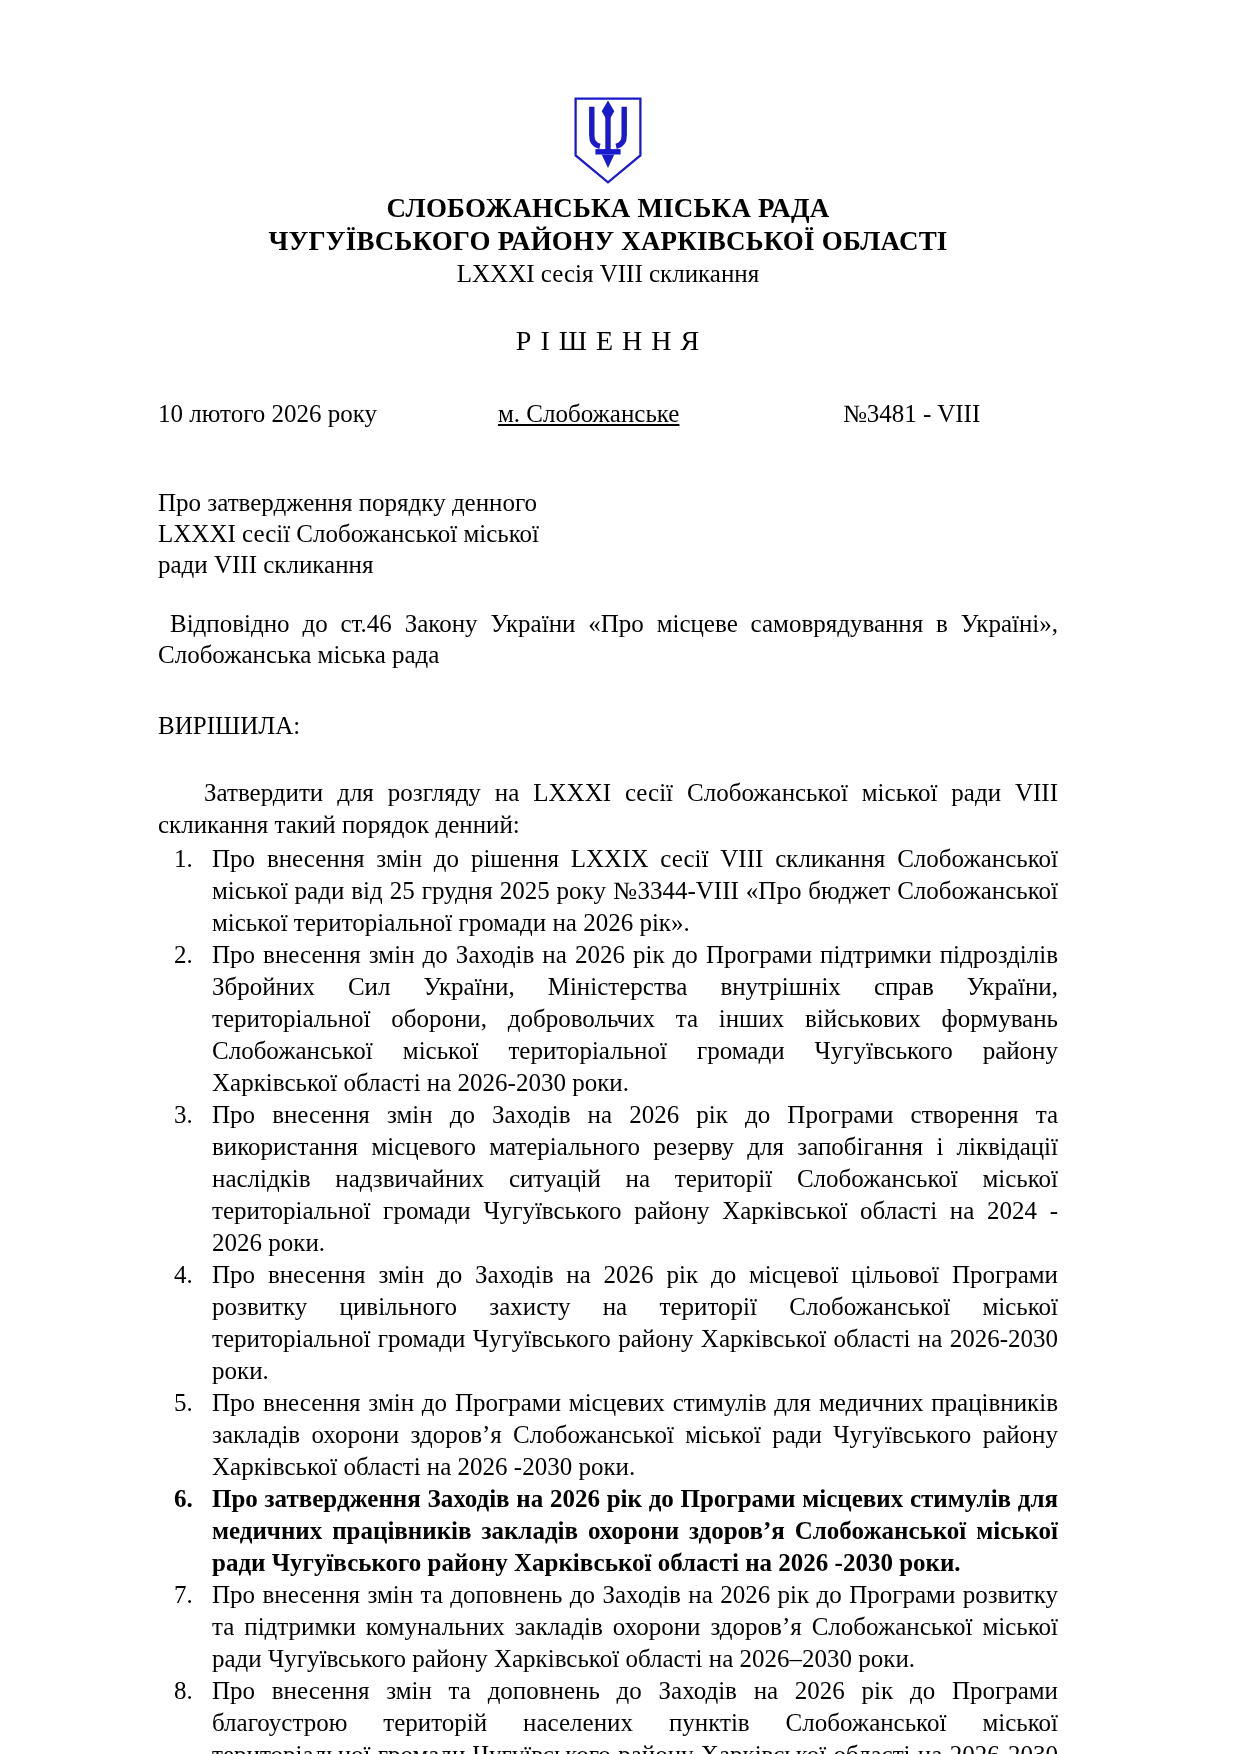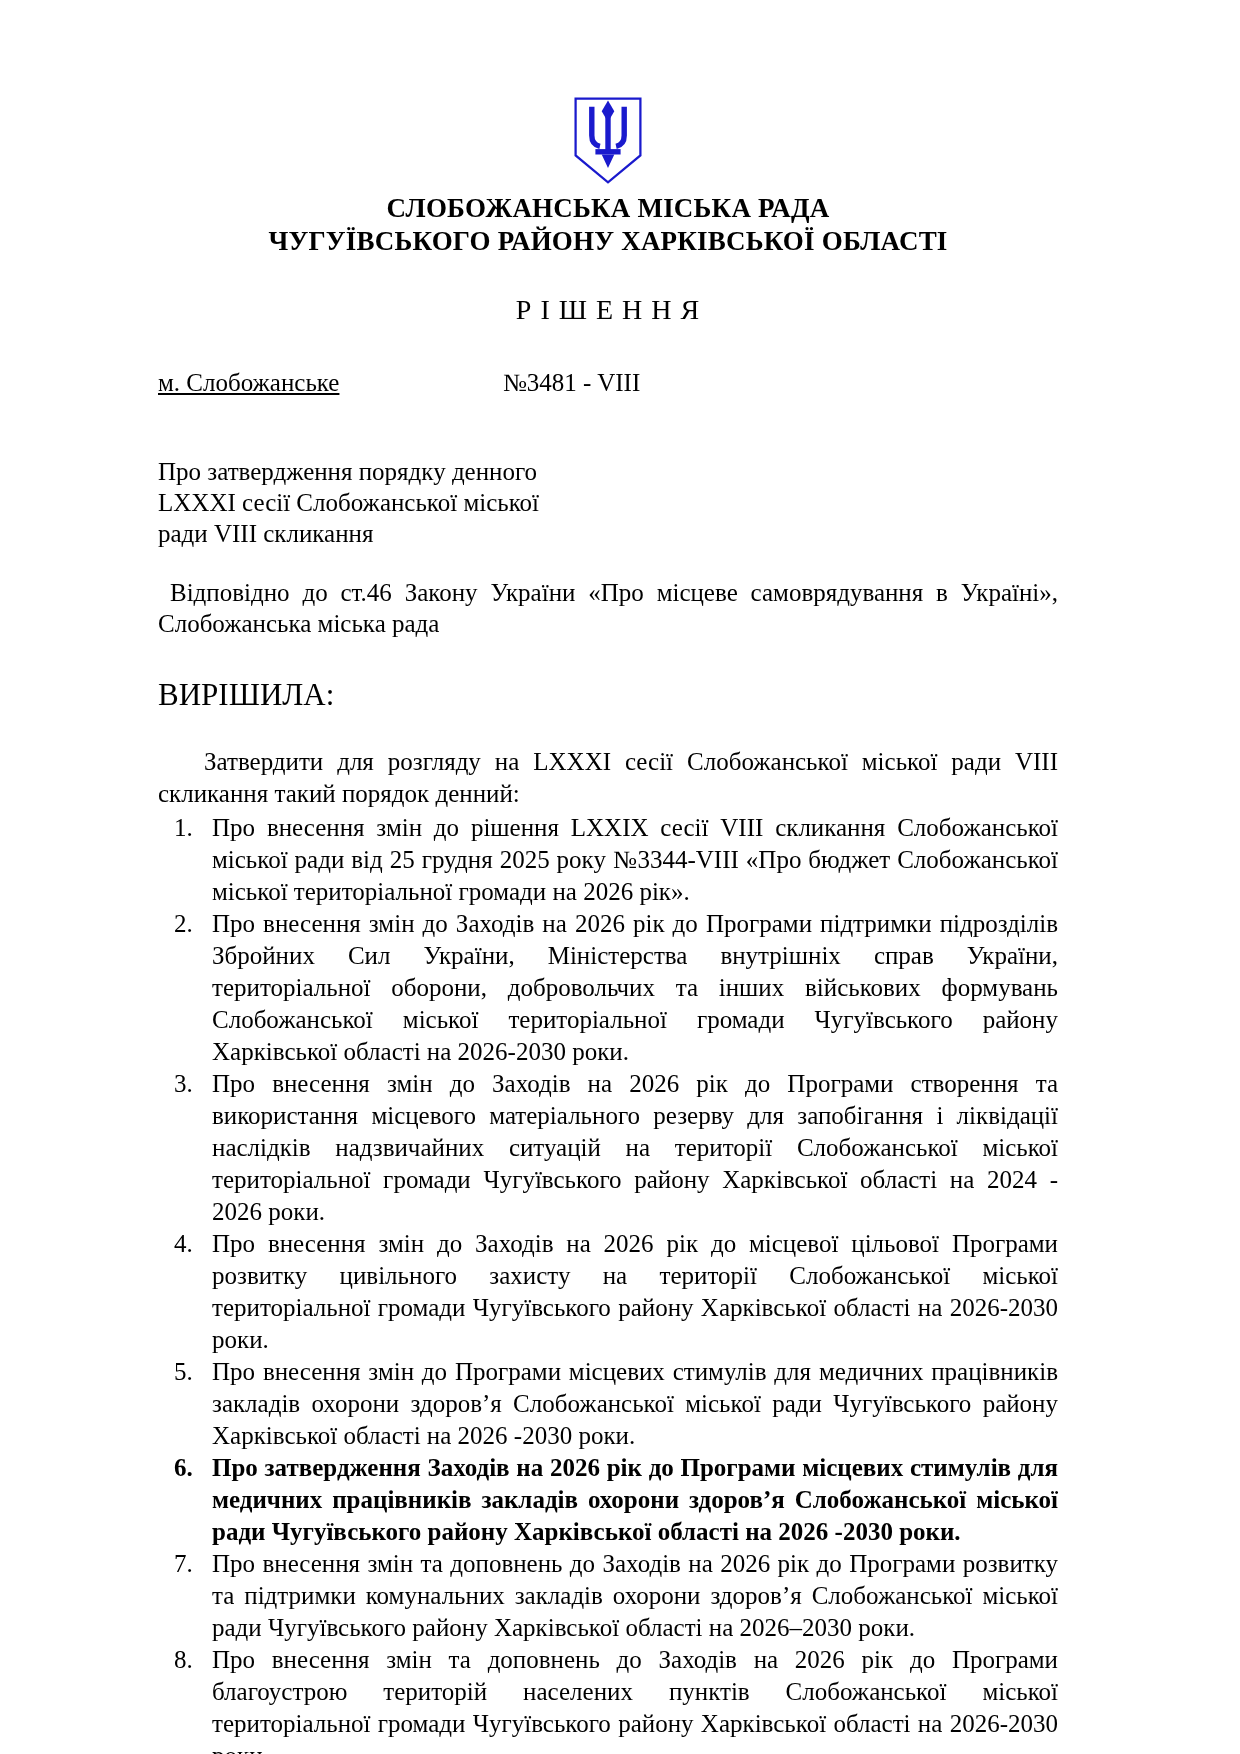--- a/index.html
+++ b/index.html
@@ -59,21 +59,21 @@
   .preamble {
     margin-top: 28px;
     font-size: 25px;
     line-height: 31px;
     text-align: justify;
     text-indent: 12px;
   }
 
   .resolved {
     margin-top: 40px;
-    font-size: 31px;
+    font-size: 25px;
     line-height: 31px;
   }
 
   .agenda-intro {
     margin-top: 36px;
     font-size: 25px;
     line-height: 32px;
     text-align: justify;
     text-indent: 46px;
   }
@@ -122,25 +122,27 @@
 
           <path d="M33,65 L40,80 L47,65 Z"></path>
         </g>
       </svg>
     </span>
   </div>
 
   <div class="center">
     <div class="org-line">СЛОБОЖАНСЬКА МІСЬКА РАДА</div>
     <div class="org-line">ЧУГУЇВСЬКОГО РАЙОНУ ХАРКІВСЬКОЇ ОБЛАСТІ</div>
+    <div class="session-line">LXXXI сесія VIII скликання</div>
   </div>
 
   <div class="doc-type">Р І Ш Е Н Н Я</div>
 
   <div class="meta-row">
+    <span class="meta-date">10 лютого  2026 року</span>
     <span class="meta-place">м. Слобожанське</span>
     <span class="meta-num">№3481  - VIII</span>
   </div>
 
   <div class="subject">
     <div>Про затвердження порядку денного</div>
     <div>LXXXI сесії Слобожанської міської</div>
     <div>ради VIII скликання</div>
   </div>
 

